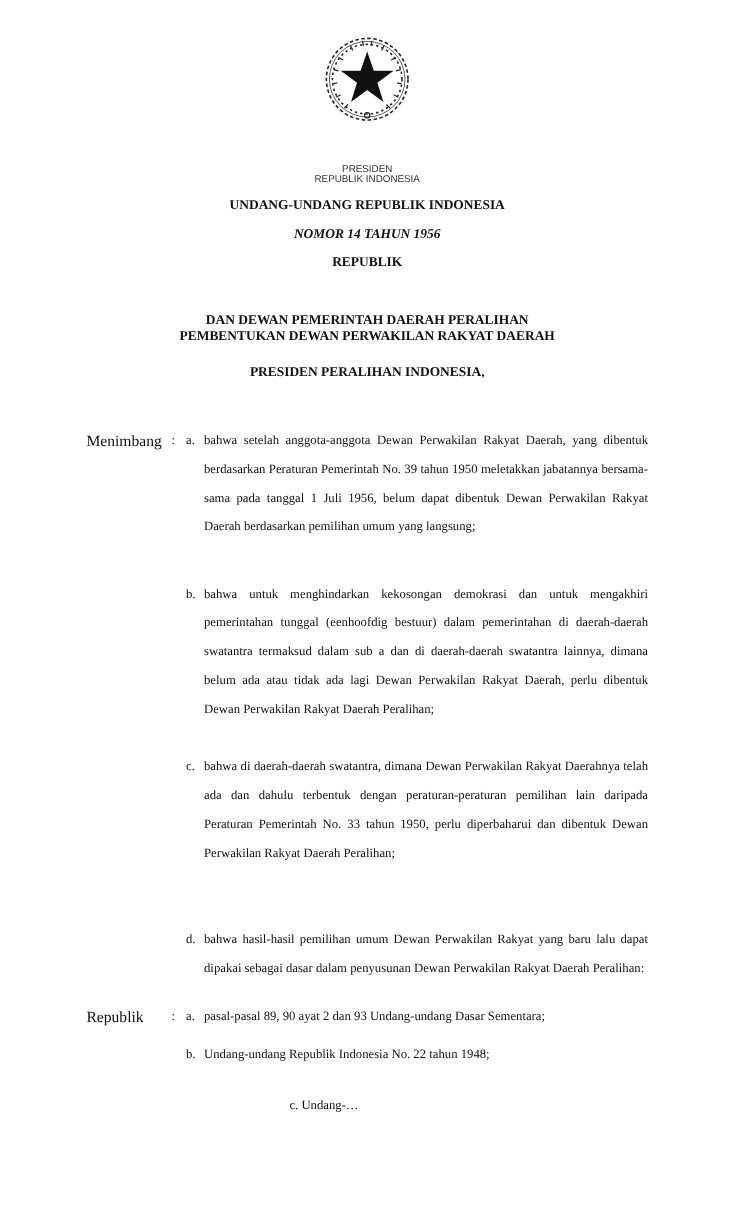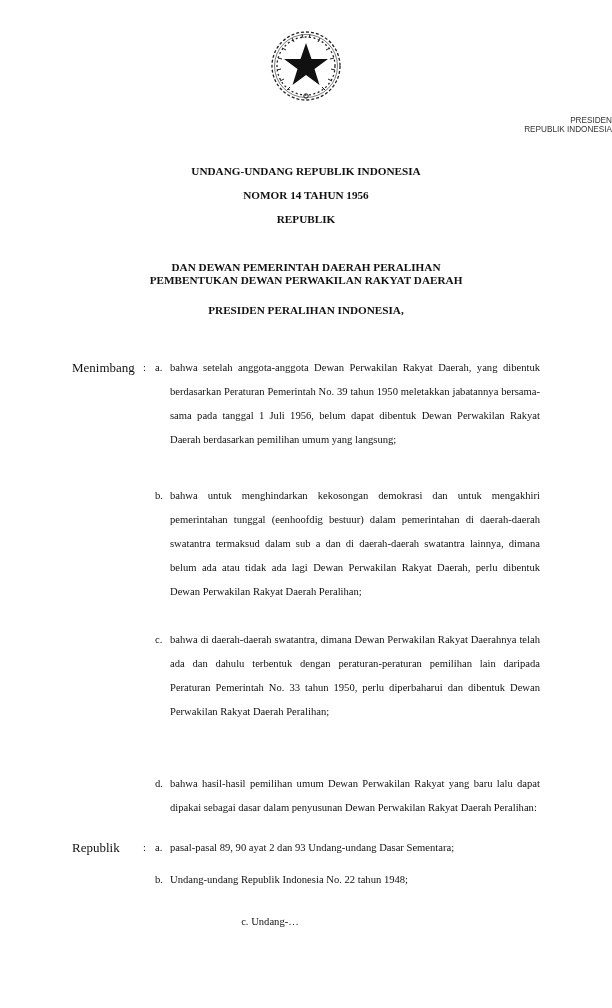--- a/index.html
+++ b/index.html
@@ -1,24 +1,24 @@
 <!DOCTYPE html>
 <html><head>
 <meta charset="utf-8">
 <style>
   html, body { margin: 0; padding: 0; background: #ffffff; }
   body { width: 612px; height: 1008px; position: relative; overflow: hidden;
          font-family: "Liberation Serif", "DejaVu Serif", serif; color: #111; }
   .emblem { position: absolute; left: 268px; top: 28px; width: 76px; height: 76px; }
-  .emblem-caption { position: absolute; left: 0; width: 612px; text-align: right;
-         font-family: "Liberation Sans", "DejaVu Sans", sans-serif; font-size: 8.2px; color: #333; line-height: 10px; }
+  .emblem-caption { position: absolute; left: 0; width: 612px; text-align: center;
+         font-family: "Liberation Sans", "DejaVu Sans", sans-serif; font-size: 8.2px; color: #333; line-height: 10px; margin-top: 20px; }
   .cap1 { top: 116px; }
   .cap2 { top: 125px; }
   .title { position: absolute; left: 0; width: 612px; text-align: center; font-weight: bold; font-size: 11.2px; }
-  .t1 { top: 165px; } .t2 { top: 189px; } .t3 { top: 213px; } .t4 { top: 237px; margin-top: 37px; } .t5 { top: 261px; }
+  .t1 { top: 165px; } .t2 { top: 189px; font-style: italic; } .t3 { top: 213px; } .t4 { top: 237px; margin-top: 37px; } .t5 { top: 261px; }
   .t6 { top: 304px; }
   .section-label { position: absolute; left: 72px; font-size: 13px; line-height: 24px; }
   .colon { position: absolute; left: 143px; font-size: 10.6px; line-height: 24px; }
   .item { position: absolute; left: 155px; width: 385px; font-size: 10.6px; line-height: 24px; }
   .item .marker { position: absolute; left: 0; top: 0; }
   .item .body { display: block; margin-left: 15px; text-align: justify; text-align-last: left; }
   .item.single .body { white-space: nowrap; }
   .continuation { position: absolute; left: 0; width: 540px; text-align: center; font-size: 10.6px; line-height: 24px; }
 </style>
 </head>

